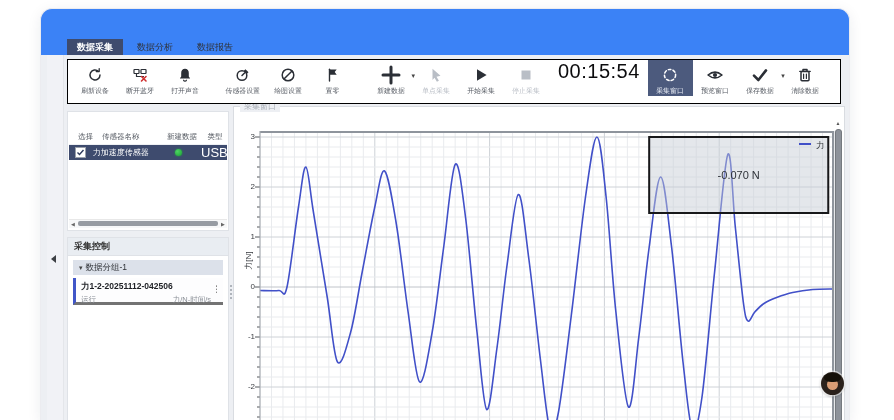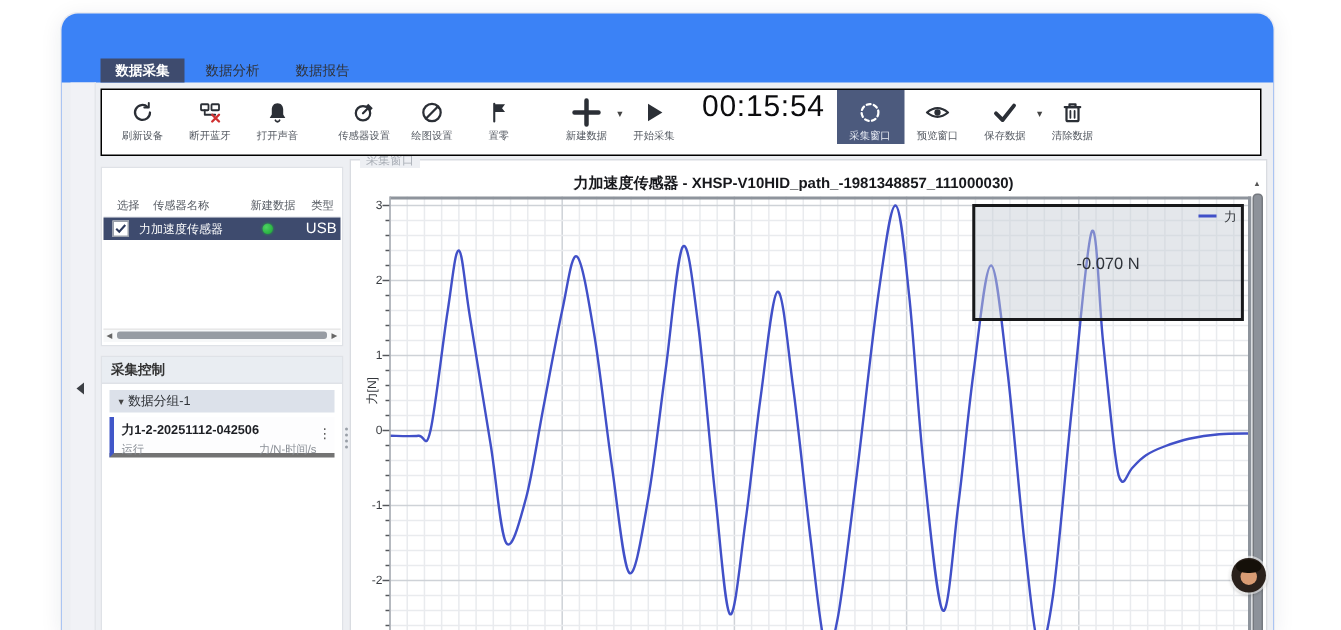--- a/index.html
+++ b/index.html
@@ -160,27 +160,43 @@
         </div>
         <div class="tbtn gap">
           <span class="ticon">
             <svg width="24" height="20" viewBox="0 0 24 20" stroke="currentColor" stroke-width="3" stroke-linecap="round">
               <path d="M12 2v16M4 10h16"></path>
             </svg>
           </span>
           <span class="caret">▾</span>
           <span class="tlabel">新建数据</span>
         </div>
+        <div class="tbtn dis">
+          <span class="ticon">
+            <svg width="18" height="18" viewBox="0 0 18 18" fill="none" stroke="currentColor" stroke-width="1.5" stroke-linecap="round" stroke-linejoin="round">
+              <path d="M5.5 2.8l8 7-4 .9 2.4 4-2 1-2.4-4-2 2.2Z" fill="currentColor" stroke="none"></path>
+            </svg>
+          </span>
+          <span class="tlabel">单点采集</span>
+        </div>
         <div class="tbtn">
           <span class="ticon">
             <svg width="18" height="18" viewBox="0 0 18 18" fill="none" stroke="currentColor" stroke-width="1.5" stroke-linecap="round" stroke-linejoin="round">
               <path d="M5 3.2L14.6 9 5 14.8Z" fill="currentColor" stroke="none"></path>
             </svg>
           </span>
           <span class="tlabel">开始采集</span>
+        </div>
+        <div class="tbtn dis">
+          <span class="ticon">
+            <svg width="18" height="18" viewBox="0 0 18 18" fill="none" stroke="currentColor" stroke-width="1.5" stroke-linecap="round" stroke-linejoin="round">
+              <rect x="4.5" y="4.5" width="9" height="9" fill="currentColor" stroke="none"></rect>
+            </svg>
+          </span>
+          <span class="tlabel">停止采集</span>
         </div>
         <div class="timerbox">
           <span class="timer">00:15:54</span>
         </div>
         <div class="tbtn sel">
           <span class="ticon">
             <svg width="18" height="18" viewBox="0 0 18 18" fill="none" stroke="currentColor" stroke-width="1.5" stroke-linecap="round" stroke-linejoin="round">
               <circle cx="9" cy="9" r="5.6" stroke-dasharray="2.6 2.2"></circle>
             </svg>
           </span>
@@ -234,21 +250,21 @@
               <div class="chk">
                 <svg width="9" height="9" viewBox="0 0 9 9">
                   <path d="M1.5 4.5l2 2 4-4.5" stroke="#2d3a5c" stroke-width="1.4" fill="none"></path>
                 </svg>
               </div>
             </div>
             <div style="width: 64px; font-size: 8px; white-space: nowrap;">力加速度传感器</div>
             <div style="width: 46px;">
               <div class="dot"></div>
             </div>
-            <div style="width: 26px; font-size: 10px; text-align: center;">USB</div>
+            <div style="width: 26px; font-size: 13px; text-align: right;">USB</div>
           </div>
         </div>
       <div class="hscroll">
         <div class="hs-ar" style="left:0;">◀</div>
         <div class="hs-ar" style="right:0;">▶</div>
         <div class="hs-thumb"></div>
       </div>
     </div>
 
     <div class="panel" id="panel-dl">
@@ -268,21 +284,20 @@
 
     <div class="splitdots">
         <i></i>
         <i></i>
         <i></i>
         <i></i>
       </div>
 
     <div class="panel" id="panel-chart">
       <div class="gbox-label">采集窗口</div>
-      <div class="chart-title">力加速度传感器 - XHSP-V10HID_path_-1981348857_111000030)</div>
       <div class="ylab">力[N]</div>
       <div id="yticks">
           <div class="ytick" style="top: 25px;">3</div>
           <div class="ytick" style="top: 75px;">2</div>
           <div class="ytick" style="top: 125px;">1</div>
           <div class="ytick" style="top: 175px;">0</div>
           <div class="ytick" style="top: 225px;">-1</div>
           <div class="ytick" style="top: 275px;">-2</div>
         </div>
       <svg id="plot" width="574" height="296">

